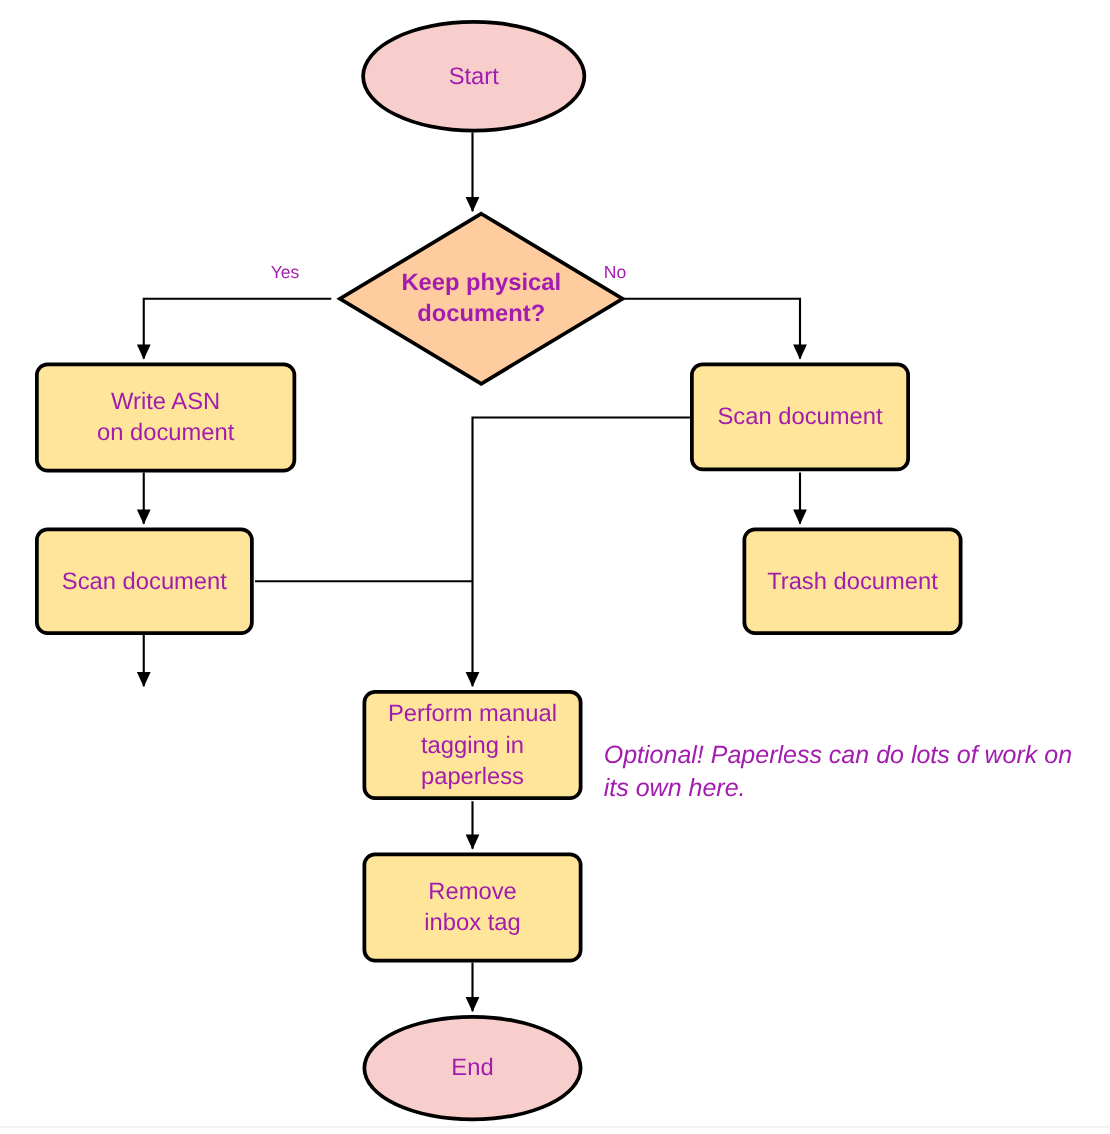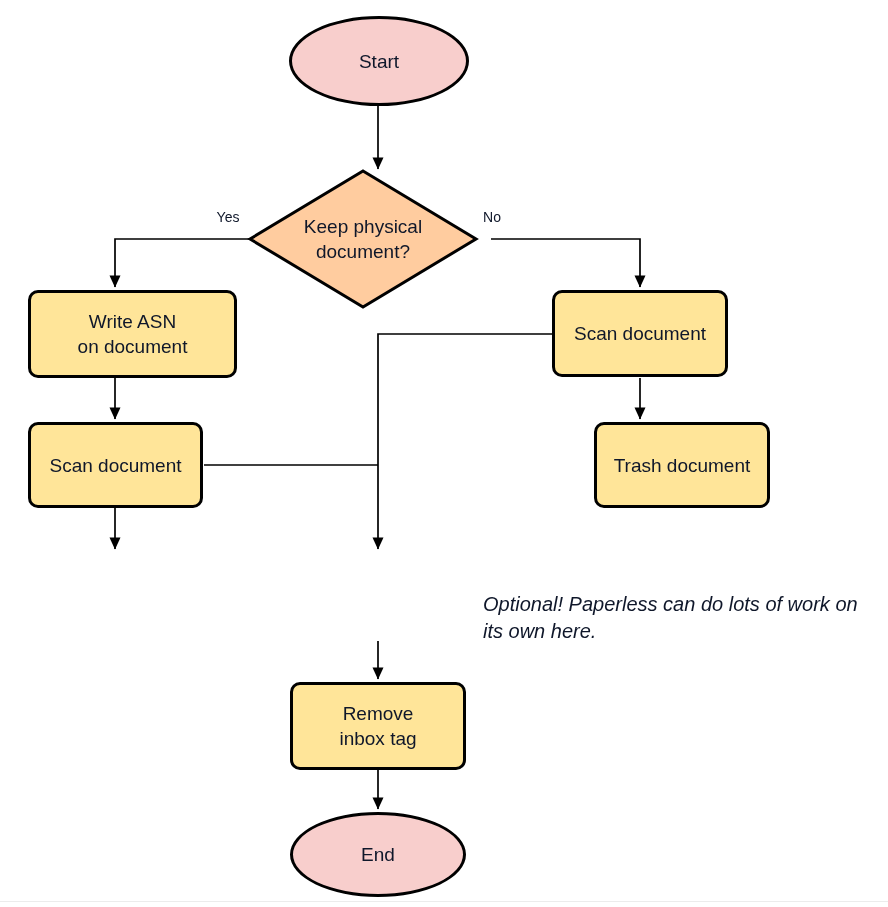--- a/index.html
+++ b/index.html
@@ -2,21 +2,21 @@
 <html style="--terminator-fill: #f8cecc; --decision-fill: #ffcc9f; --process-fill: #ffe599; --stroke: #000000; --background: #ffffff;"><head>
 <meta charset="utf-8">
 <style>
   html, body { margin: 0; padding: 0; background: #ffffff; }
   .canvas {
     position: relative;
     width: 888px;
     height: 907px;
     background: var(--background, #ffffff);
     font-family: "Liberation Sans", sans-serif;
-    color: #0f172a;
+    color: #a21caf;
     overflow: hidden;
   }
   .edges {
     position: absolute;
     left: 0; top: 0;
     width: 888px; height: 907px;
     pointer-events: none;
   }
   .edges polyline {
     fill: none;
@@ -40,21 +40,21 @@
     border-radius: 10px;
   }
   .terminator {
     background: var(--terminator-fill, #f8cecc);
     border: 3px solid var(--stroke, #000000);
     border-radius: 50%;
   }
   #n-start   { left: 289px; top: 16px;  width: 180px; height: 90px; }
   #n-end     { left: 290px; top: 812px; width: 176px; height: 85px; }
 
-  #n-decision { position: absolute; left: 243px; top: 164px; width: 240px; height: 150px; }
+  #n-decision { position: absolute; left: 265px; top: 164px; width: 240px; height: 150px; font-weight: bold; }
   #n-decision svg { position: absolute; left: 0; top: 0; }
   #n-decision polygon {
     fill: var(--decision-fill, #ffcc9f);
     stroke: var(--stroke, #000000);
     stroke-width: 3;
   }
   .diamond-label {
     position: absolute;
     left: 0; top: 0; right: 0; bottom: 0;
     display: flex;
@@ -150,20 +150,25 @@
 
 
   <div class="node process" id="n-scan-right">
     <span>Scan document</span>
   </div>
 
   <div class="node process" id="n-trash">
     <span>Trash document</span>
   </div>
 
+  <div class="node process" id="n-perform">
+    <span>Perform manual
+tagging in
+paperless</span>
+  </div>
 
   <div class="node terminator" id="n-end">
     <span>End</span>
   </div>
 
   <div class="node process" id="n-remove">
     <span>Remove
 inbox tag</span>
   </div>
 

